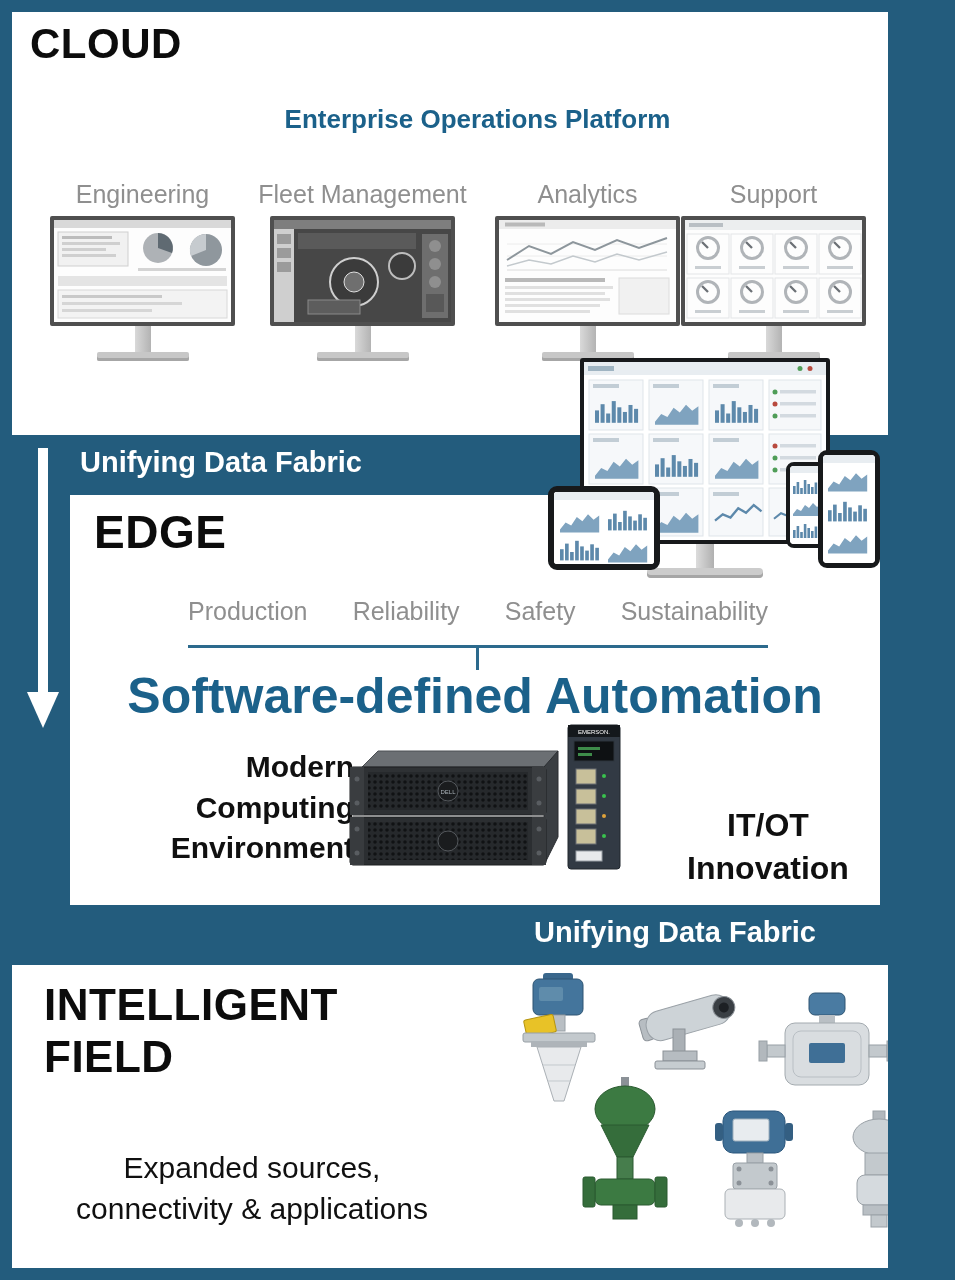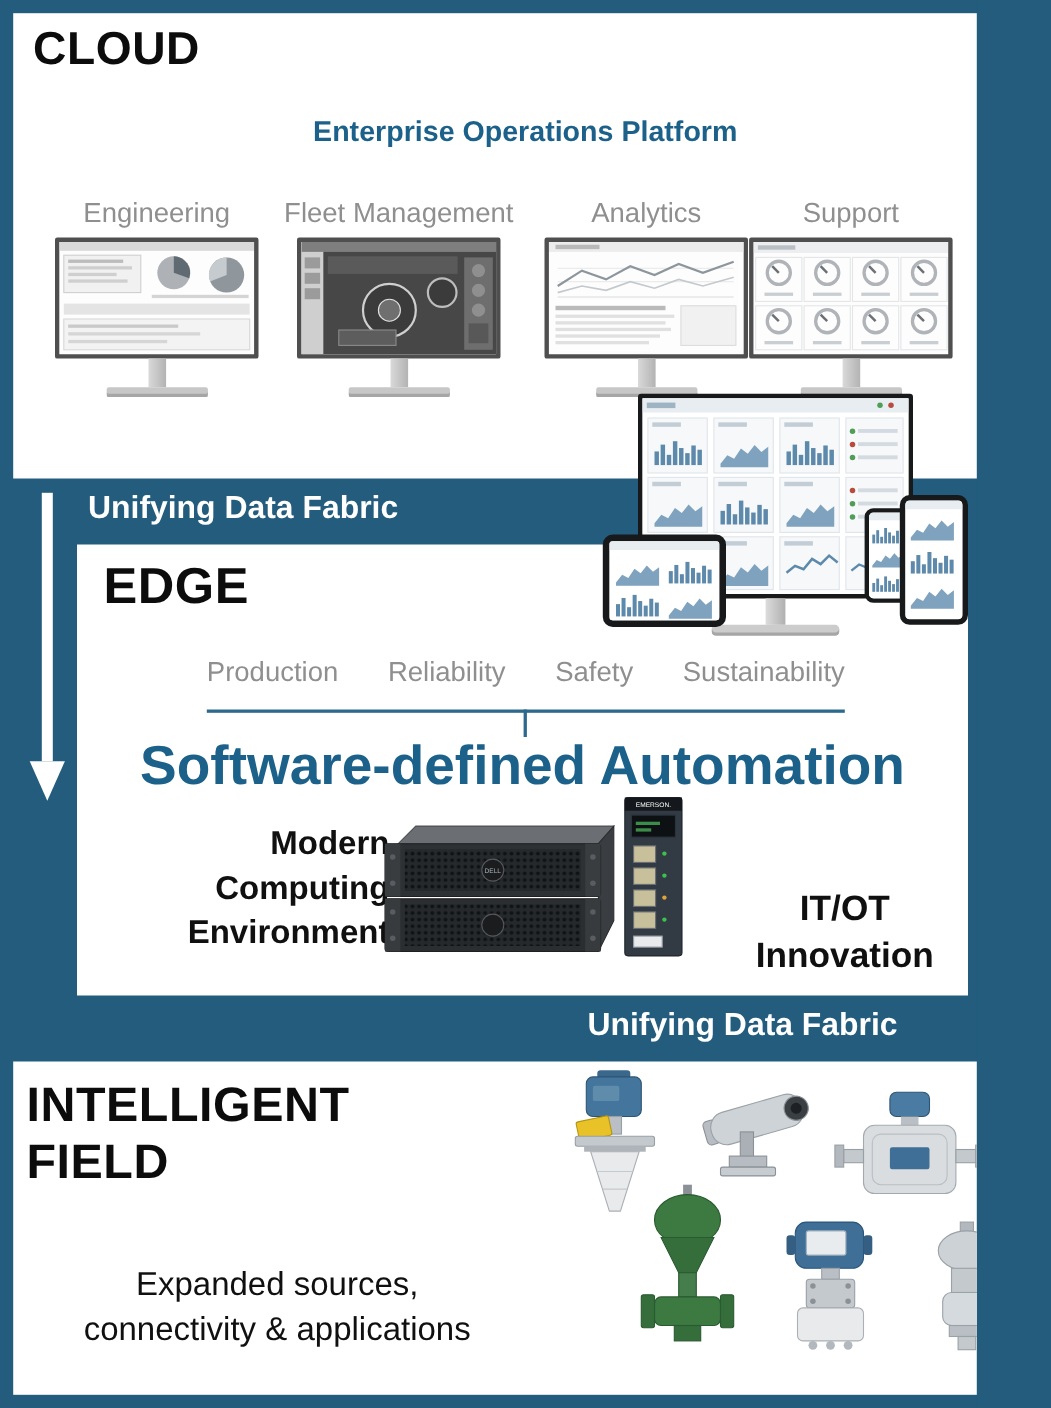--- a/index.html
+++ b/index.html
@@ -52,21 +52,21 @@
   .edge-underline { position:absolute; left:118px; top:150px; width:580px; height:3px; background:#2c6a8d; }
   .edge-tick { position:absolute; left:406px; top:150px; width:3px; height:25px; background:#2c6a8d; }
   .edge-title { position:absolute; left:0; top:172px; width:100%; text-align:center; font-size:50px; font-weight:bold; color:#1b618a; }
   .edge-caption-left { position:absolute; left:28px; top:252px; width:256px; text-align:right; font-size:30px; font-weight:bold; color:#101010; line-height:1.35; }
   .edge-caption-right { position:absolute; left:578px; top:278px; width:240px; text-align:center; font-size:32px; font-weight:bold; color:#101010; line-height:1.35;margin-top:31px; }
   .server-graphic { position:absolute; left:272px; top:248px; }
   .controller-graphic { position:absolute; left:494px; top:226px; }
 
   
   .field { left:12px; top:965px; width:931px; height:303px; z-index:1; }
-  .field-label { position:absolute; left:12px; top:14px; font-size:44px; font-weight:bold; color:#0c0c0c; line-height:1.18; letter-spacing:0.5px; }
+  .field-label { position:absolute; left:32px; top:14px; font-size:44px; font-weight:bold; color:#0c0c0c; line-height:1.18; letter-spacing:0.5px; }
   .field-caption { position:absolute; left:28px; top:183px; width:424px; text-align:center; font-size:30px; color:#101010; line-height:1.35; }
   .field-devices { position:absolute; left:455px; top:0px; }
 </style>
 </head>
 <body>
 
 <svg width="0" height="0" style="position:absolute" aria-hidden="true">
   <defs>
     <g id="bars">
       <rect x="0" y="8" width="2.6" height="8"></rect>

